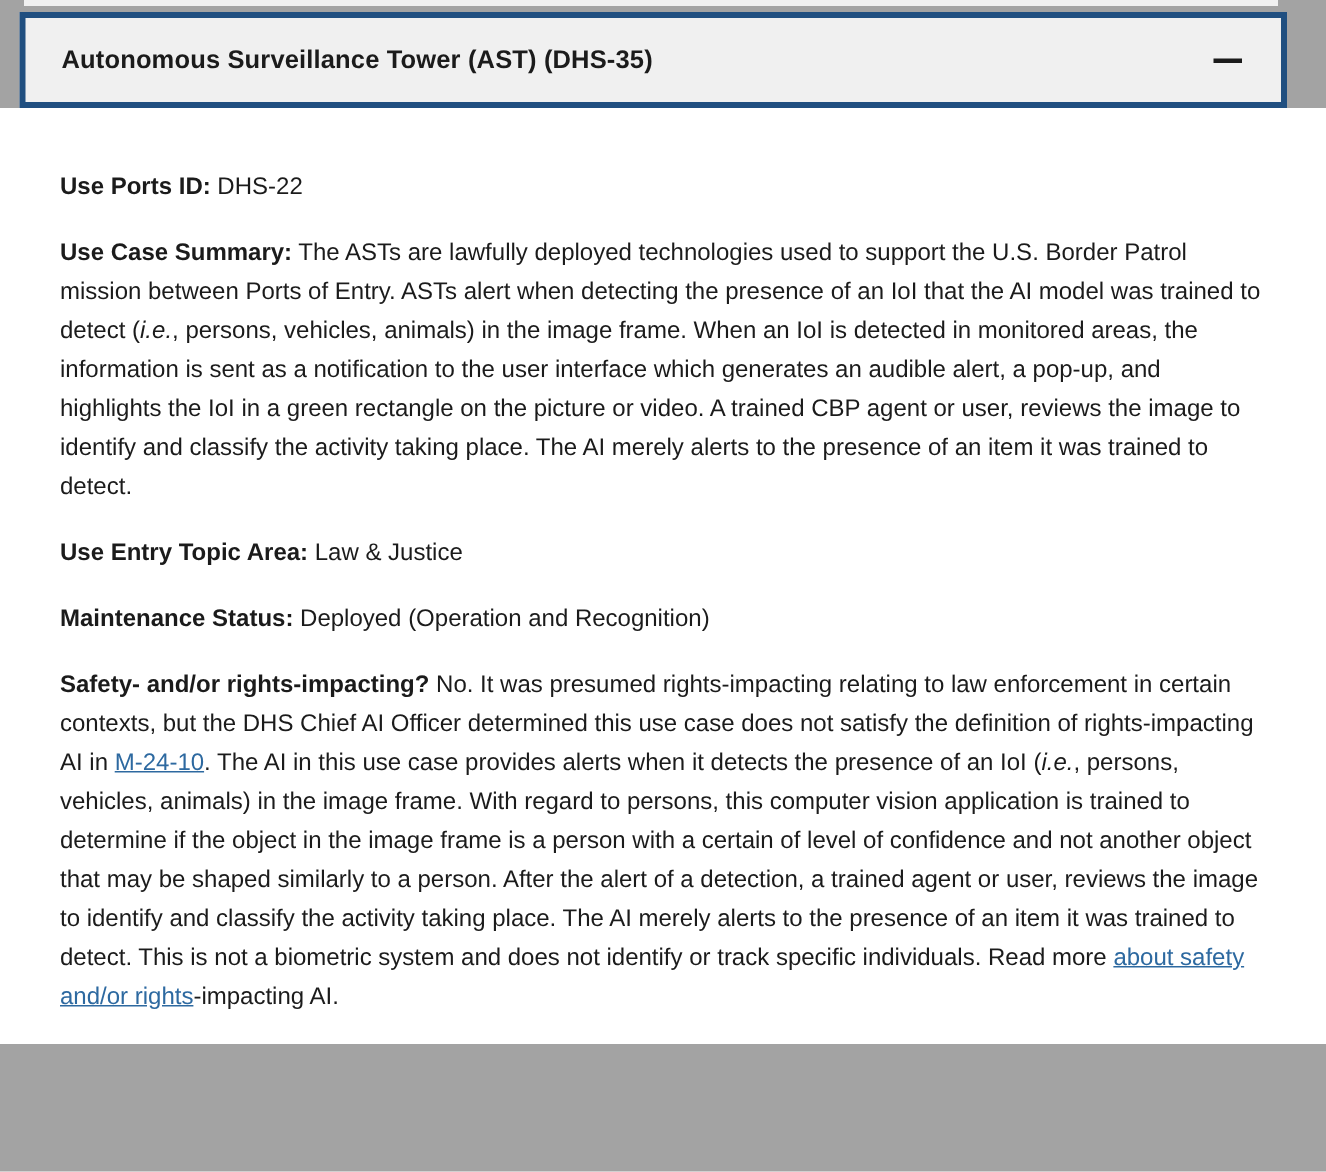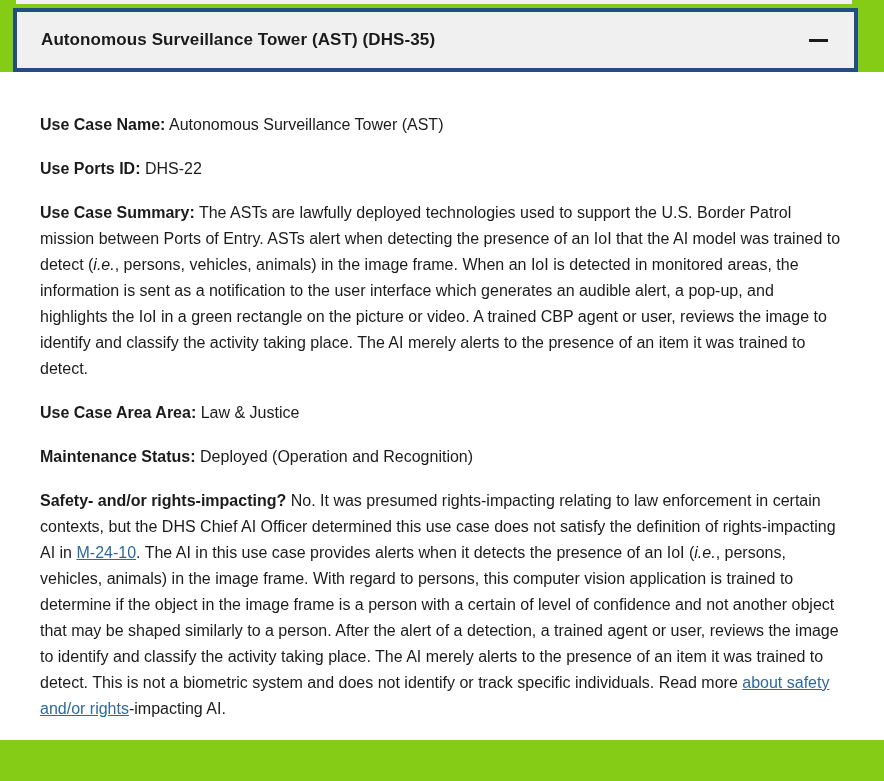--- a/index.html
+++ b/index.html
@@ -7,21 +7,21 @@
   body {
     background: #ffffff;
     font-family: "Liberation Sans", sans-serif;
     color: #1b1b1b;
     -webkit-font-smoothing: antialiased;
   }
   .page {
     position: relative;
     width: 884px;
     height: 781px;
-    background: #84cc16;
+    background: #a3a3a3;
     overflow: hidden;
   }
   
   .prev-edge {
     position: absolute;
     top: 0;
     left: 16px;
     width: 836px;
     height: 4px;
     background: #f0f0f0;
@@ -82,20 +82,19 @@
 
 <div class="page">
   <div class="prev-edge"></div>
 
   <button class="accordion-header" aria-expanded="true">
     <span class="accordion-title">Autonomous Surveillance Tower (AST) (DHS-35)</span>
     <span class="minus-icon"></span>
   </button>
 
   <div class="accordion-body">
-      <p><strong>Use Case Name:</strong><span> Autonomous Surveillance Tower (AST)</span></p>
       <p><strong>Use Ports ID:</strong><span> DHS-22</span></p>
       <p><strong>Use Case Summary:</strong><span> The ASTs are lawfully deployed technologies used to support the U.S. Border Patrol mission between Ports of Entry.  ASTs alert when detecting the presence of an IoI that the AI model was trained to detect (</span><em>i.e.</em><span>, persons, vehicles, animals) in the image frame. When an IoI is detected in monitored areas, the information is sent as a notification to the user interface which generates an audible alert, a pop-up, and highlights the IoI in a green rectangle on the picture or video. A trained CBP agent or user, reviews the image to identify and classify the activity taking place. The AI merely alerts to the presence of an item it was trained to detect.</span></p>
-      <p><strong>Use Case Area Area:</strong><span> Law &amp; Justice</span></p>
+      <p><strong>Use Entry Topic Area:</strong><span> Law &amp; Justice</span></p>
       <p><strong>Maintenance Status:</strong><span> Deployed (Operation and Recognition)</span></p>
       <p><strong>Safety- and/or rights-impacting?</strong><span> No.  It was presumed rights-impacting relating to law enforcement in certain contexts, but the DHS Chief AI Officer determined this use case does not satisfy the definition of rights-impacting AI in </span><a href="#">M-24-10</a><span>.  The AI in this use case provides alerts when it detects the presence of an IoI (</span><em>i.e.</em><span>, persons, vehicles, animals) in the image frame.  With regard to persons, this computer vision application is trained to determine if the object in the image frame is a person with a certain of level of confidence and not another object that may be shaped similarly to a person.  After the alert of a detection, a trained agent or user, reviews the image to identify and classify the activity taking place.  The AI merely alerts to the presence of an item it was trained to detect. This is not a biometric system and does not identify or track specific individuals. Read more </span><a href="#">about safety and/or rights</a><span>-impacting AI.</span></p>
     </div>
 </div>
 
 </body></html>

